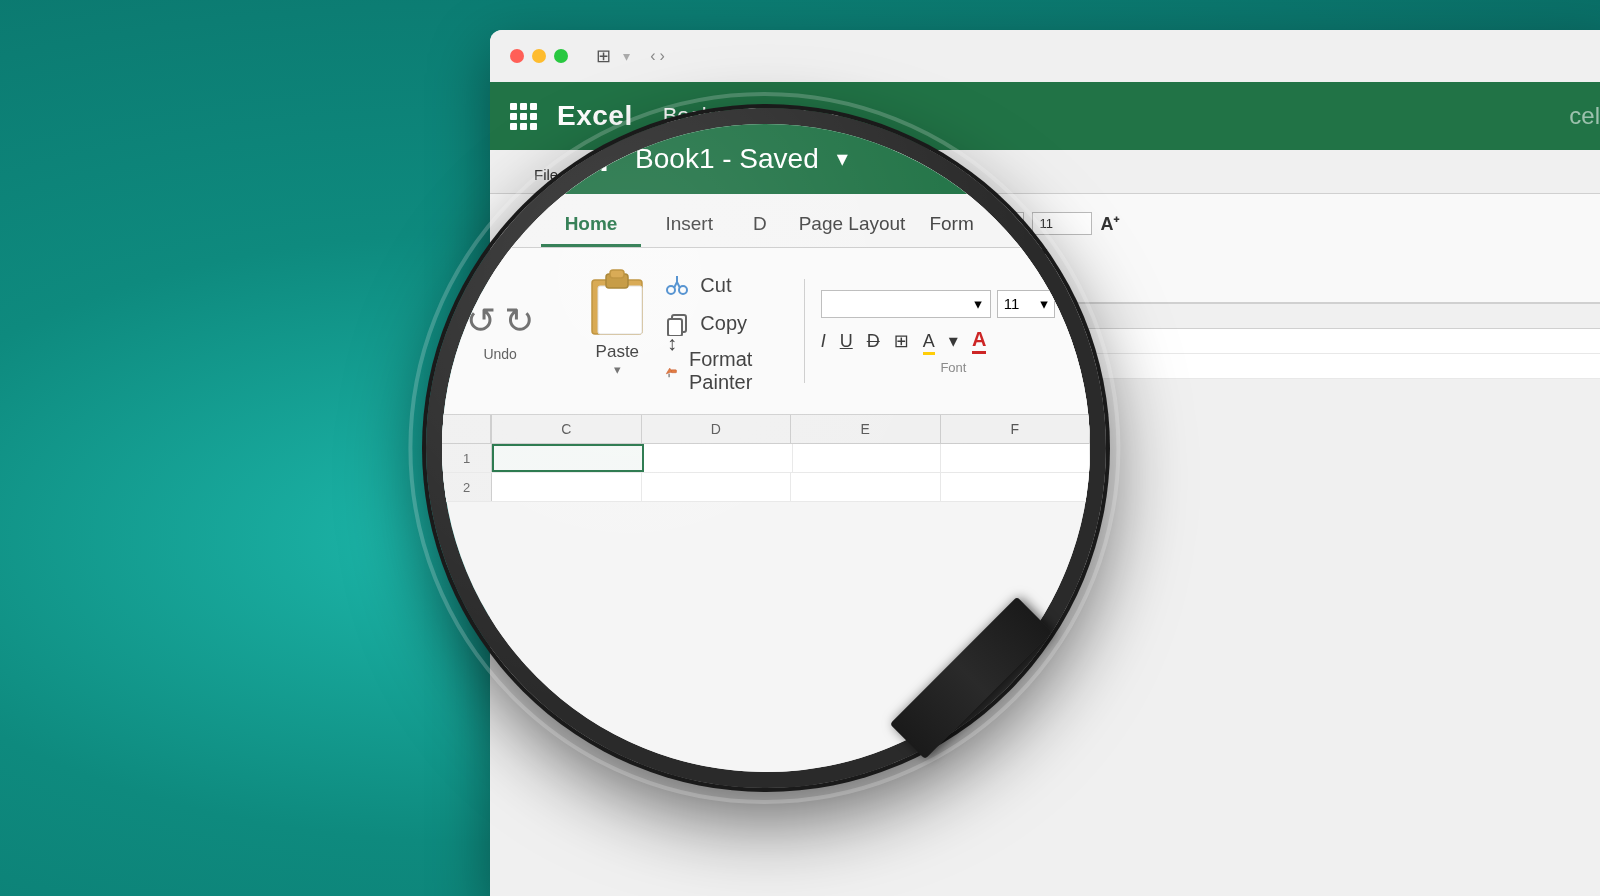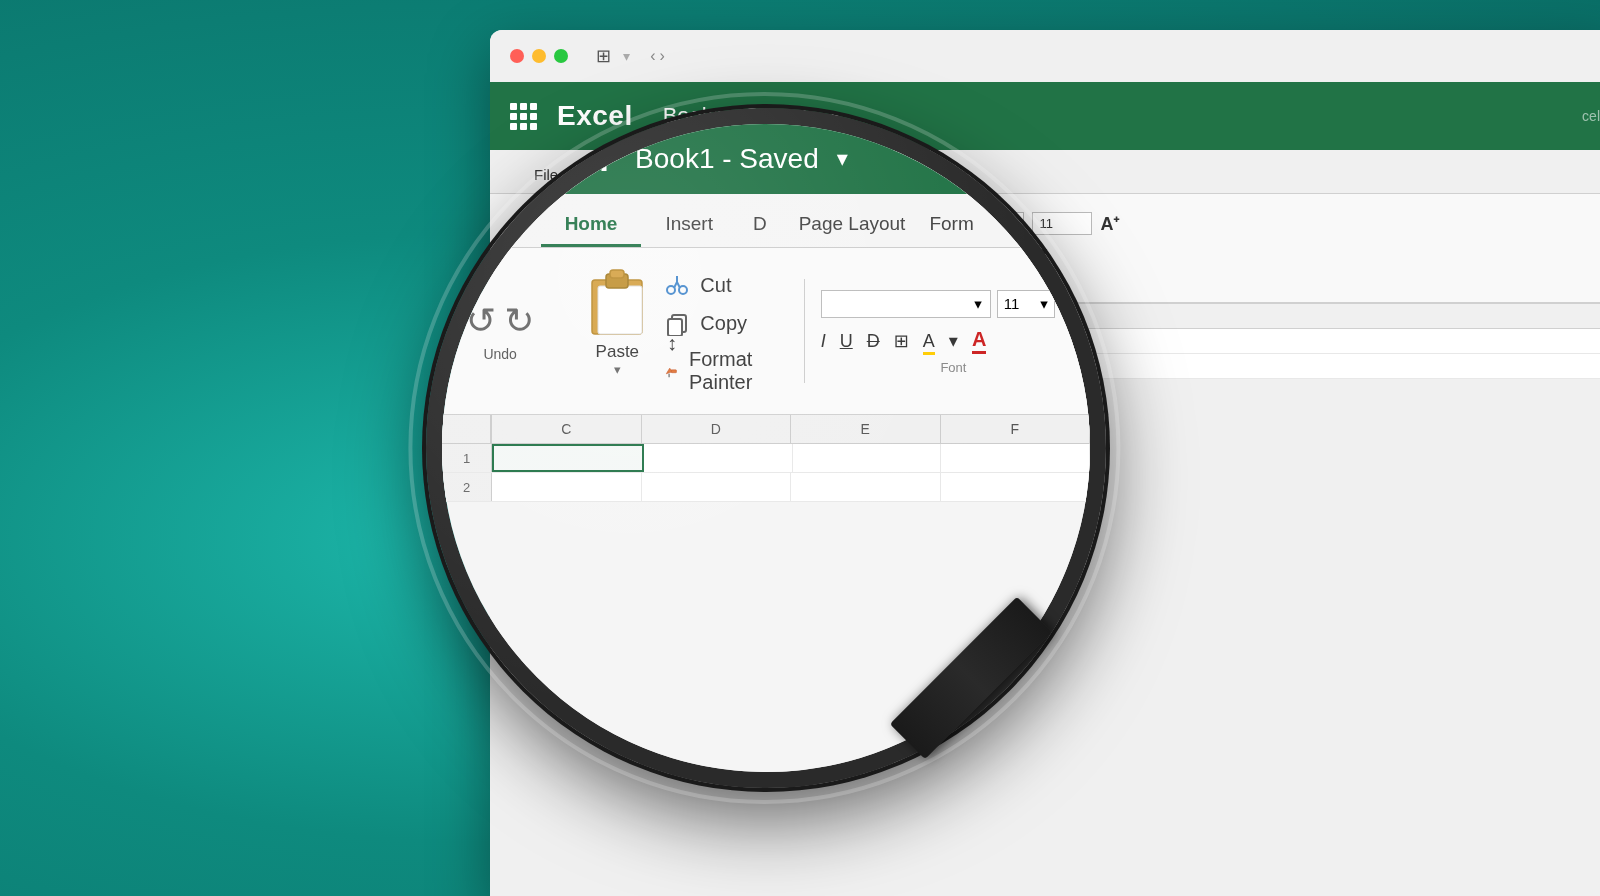--- a/index.html
+++ b/index.html
@@ -116,21 +116,21 @@
 
     .excel-dropdown-arrow {
       color: white;
       font-size: 18px;
       margin-left: 4px;
     }
 
     .excel-header-right {
       margin-left: auto;
       color: rgba(255,255,255,0.8);
-      font-size: 14px;
+      font-size: 24px;
     }
 
     
     .ribbon-tabs {
       background: #f0f0f0;
       height: 44px;
       display: flex;
       align-items: flex-end;
       padding: 0 24px;
       border-bottom: 1px solid #d0d0d0;

